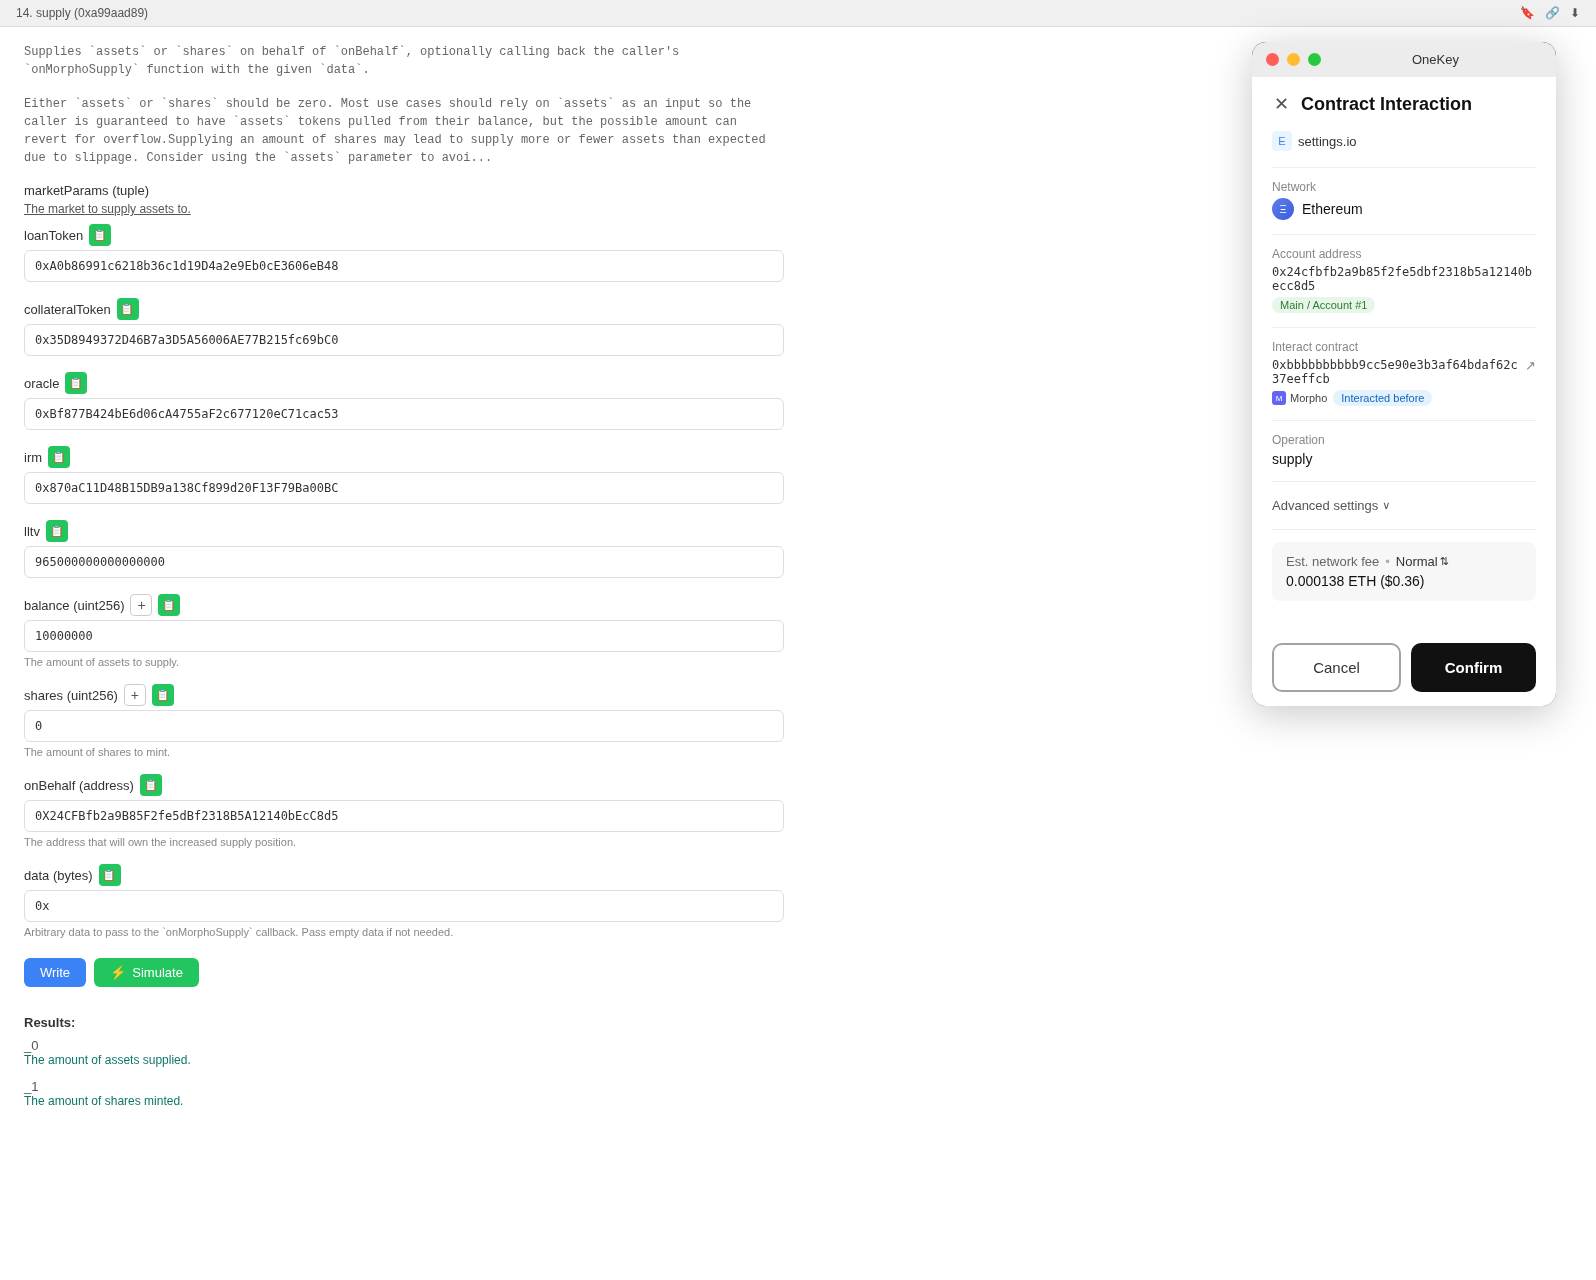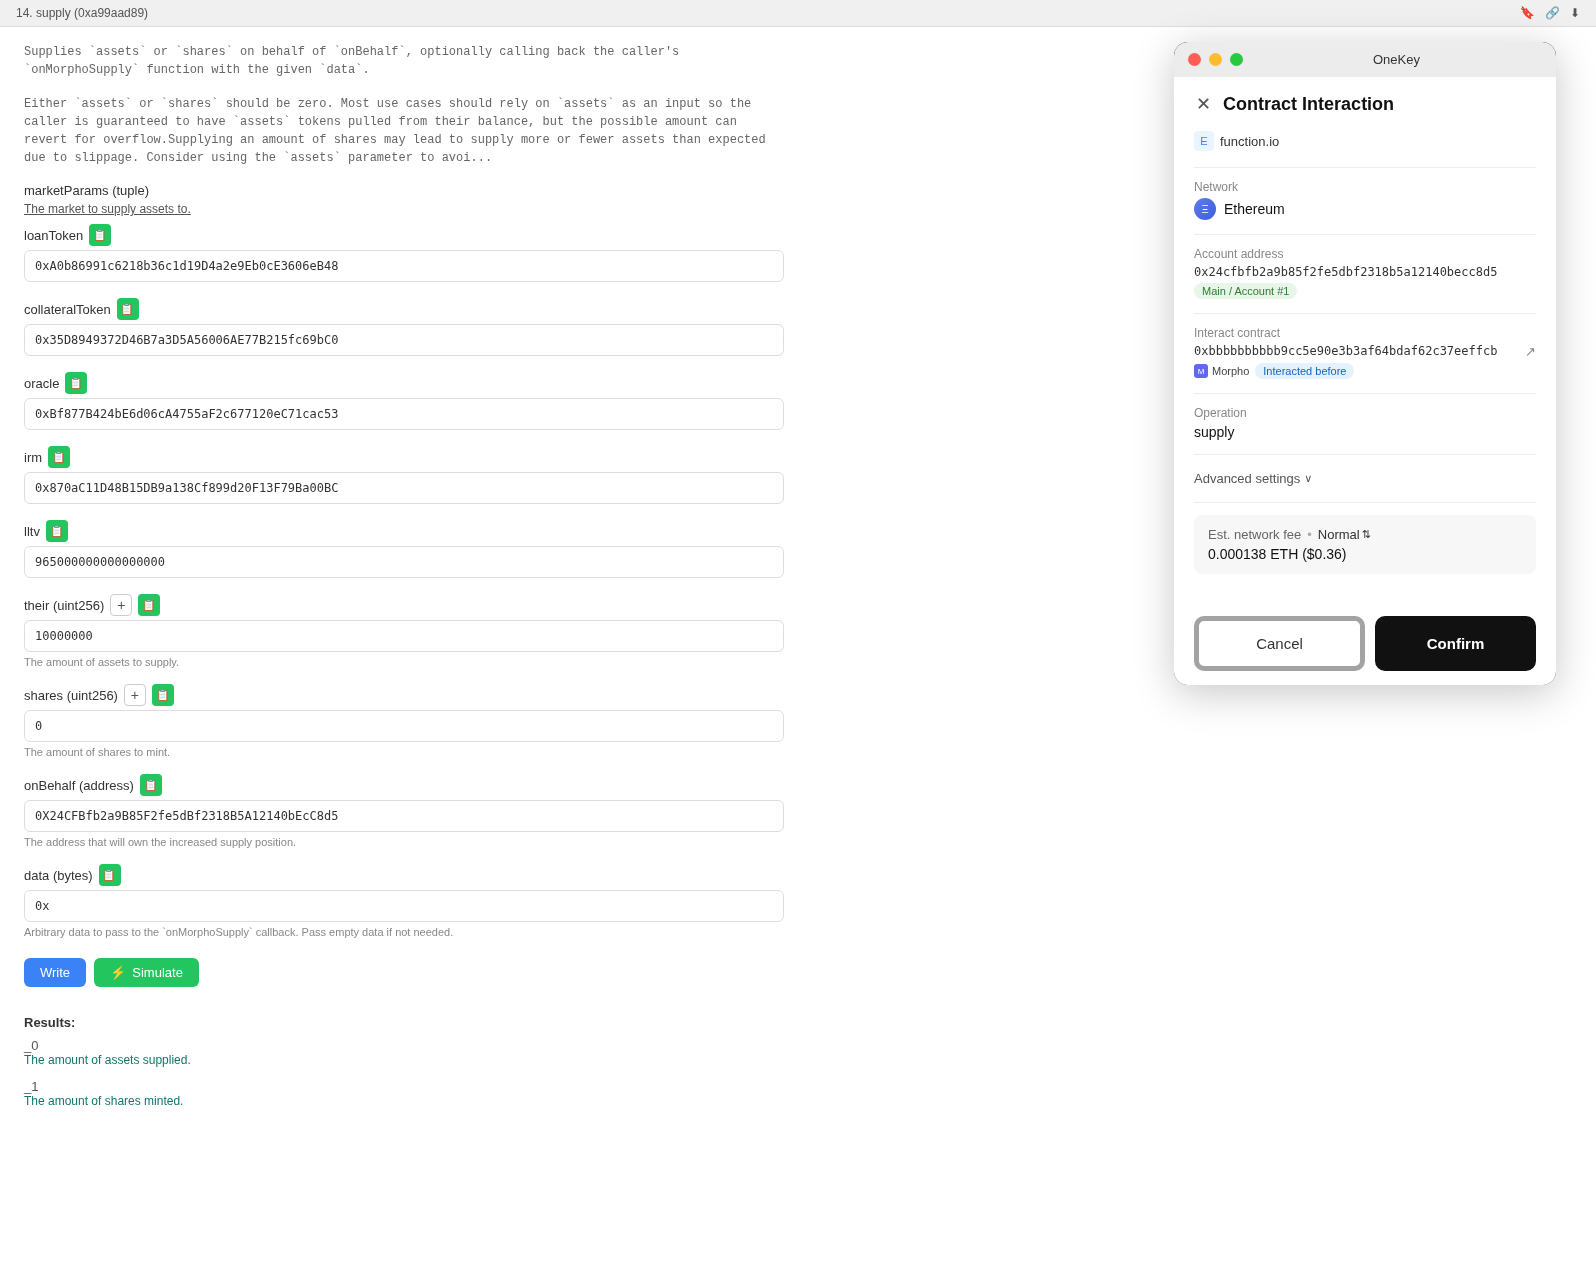--- a/index.html
+++ b/index.html
@@ -151,21 +151,21 @@
     .result-desc {
       font-size: 12px;
       color: #0f766e;
     }
 
     
     .onekey-modal {
       position: fixed;
       top: 42px;
       right: 40px;
-      width: 382px;
+      width: 304px;
       background: #404040;
       border-radius: 14px;
       box-shadow: 0 8px 40px rgba(0,0,0,0.22);
       z-index: 200;
       overflow: hidden;
     }
 
     
     .mac-titlebar {
       background: #ececec;
@@ -431,21 +431,21 @@
     .modal-footer {
       display: flex;
       gap: 10px;
       padding: 14px 20px;
       background: #fff;
     }
 
     .cancel-btn {
       flex: 1;
       padding: 14px;
-      border: 5px solid #a3a3a3;
+      border: 2px solid #a3a3a3;
       border-radius: 10px;
       background: #fff;
       font-size: 15px;
       font-weight: 500;
       color: #333;
       cursor: pointer;
     }
 
     .confirm-btn {
       flex: 1;
@@ -538,21 +538,21 @@
       <div class="field-header">
         <span class="field-name">lltv</span>
         <button class="copy-btn">📋</button>
       </div>
       <input class="field-input" type="text" value="965000000000000000" readonly="" style="">
     </div>
   </div>
 
   <div class="field-group">
     <div class="field-header">
-      <span class="field-name">their (uint256)</span>
+      <span class="field-name">balance (uint256)</span>
       <button class="add-btn">+</button>
       <button class="copy-btn">📋</button>
     </div>
     <input class="field-input" type="text" value="10000000" style="">
     <div class="field-hint">The amount of assets to supply.</div>
   </div>
 
   <div class="field-group">
     <div class="field-header">
       <span class="field-name">shares (uint256)</span>
@@ -613,21 +613,21 @@
 
   <div class="modal-body">
 
     <div class="modal-header-row">
       <button class="close-icon-btn">✕</button>
       <span class="modal-title">Contract Interaction</span>
     </div>
 
     <div class="modal-source">
       <div class="source-icon">E</div>
-      <span class="source-name">function.io</span>
+      <span class="source-name">settings.io</span>
     </div>
 
     <hr class="divider">
 
     <div class="info-row">
       <div class="info-label">Network</div>
       <div class="network-row">
         <div class="eth-icon">Ξ</div>
         <span class="network-name">Ethereum</span>
       </div>

